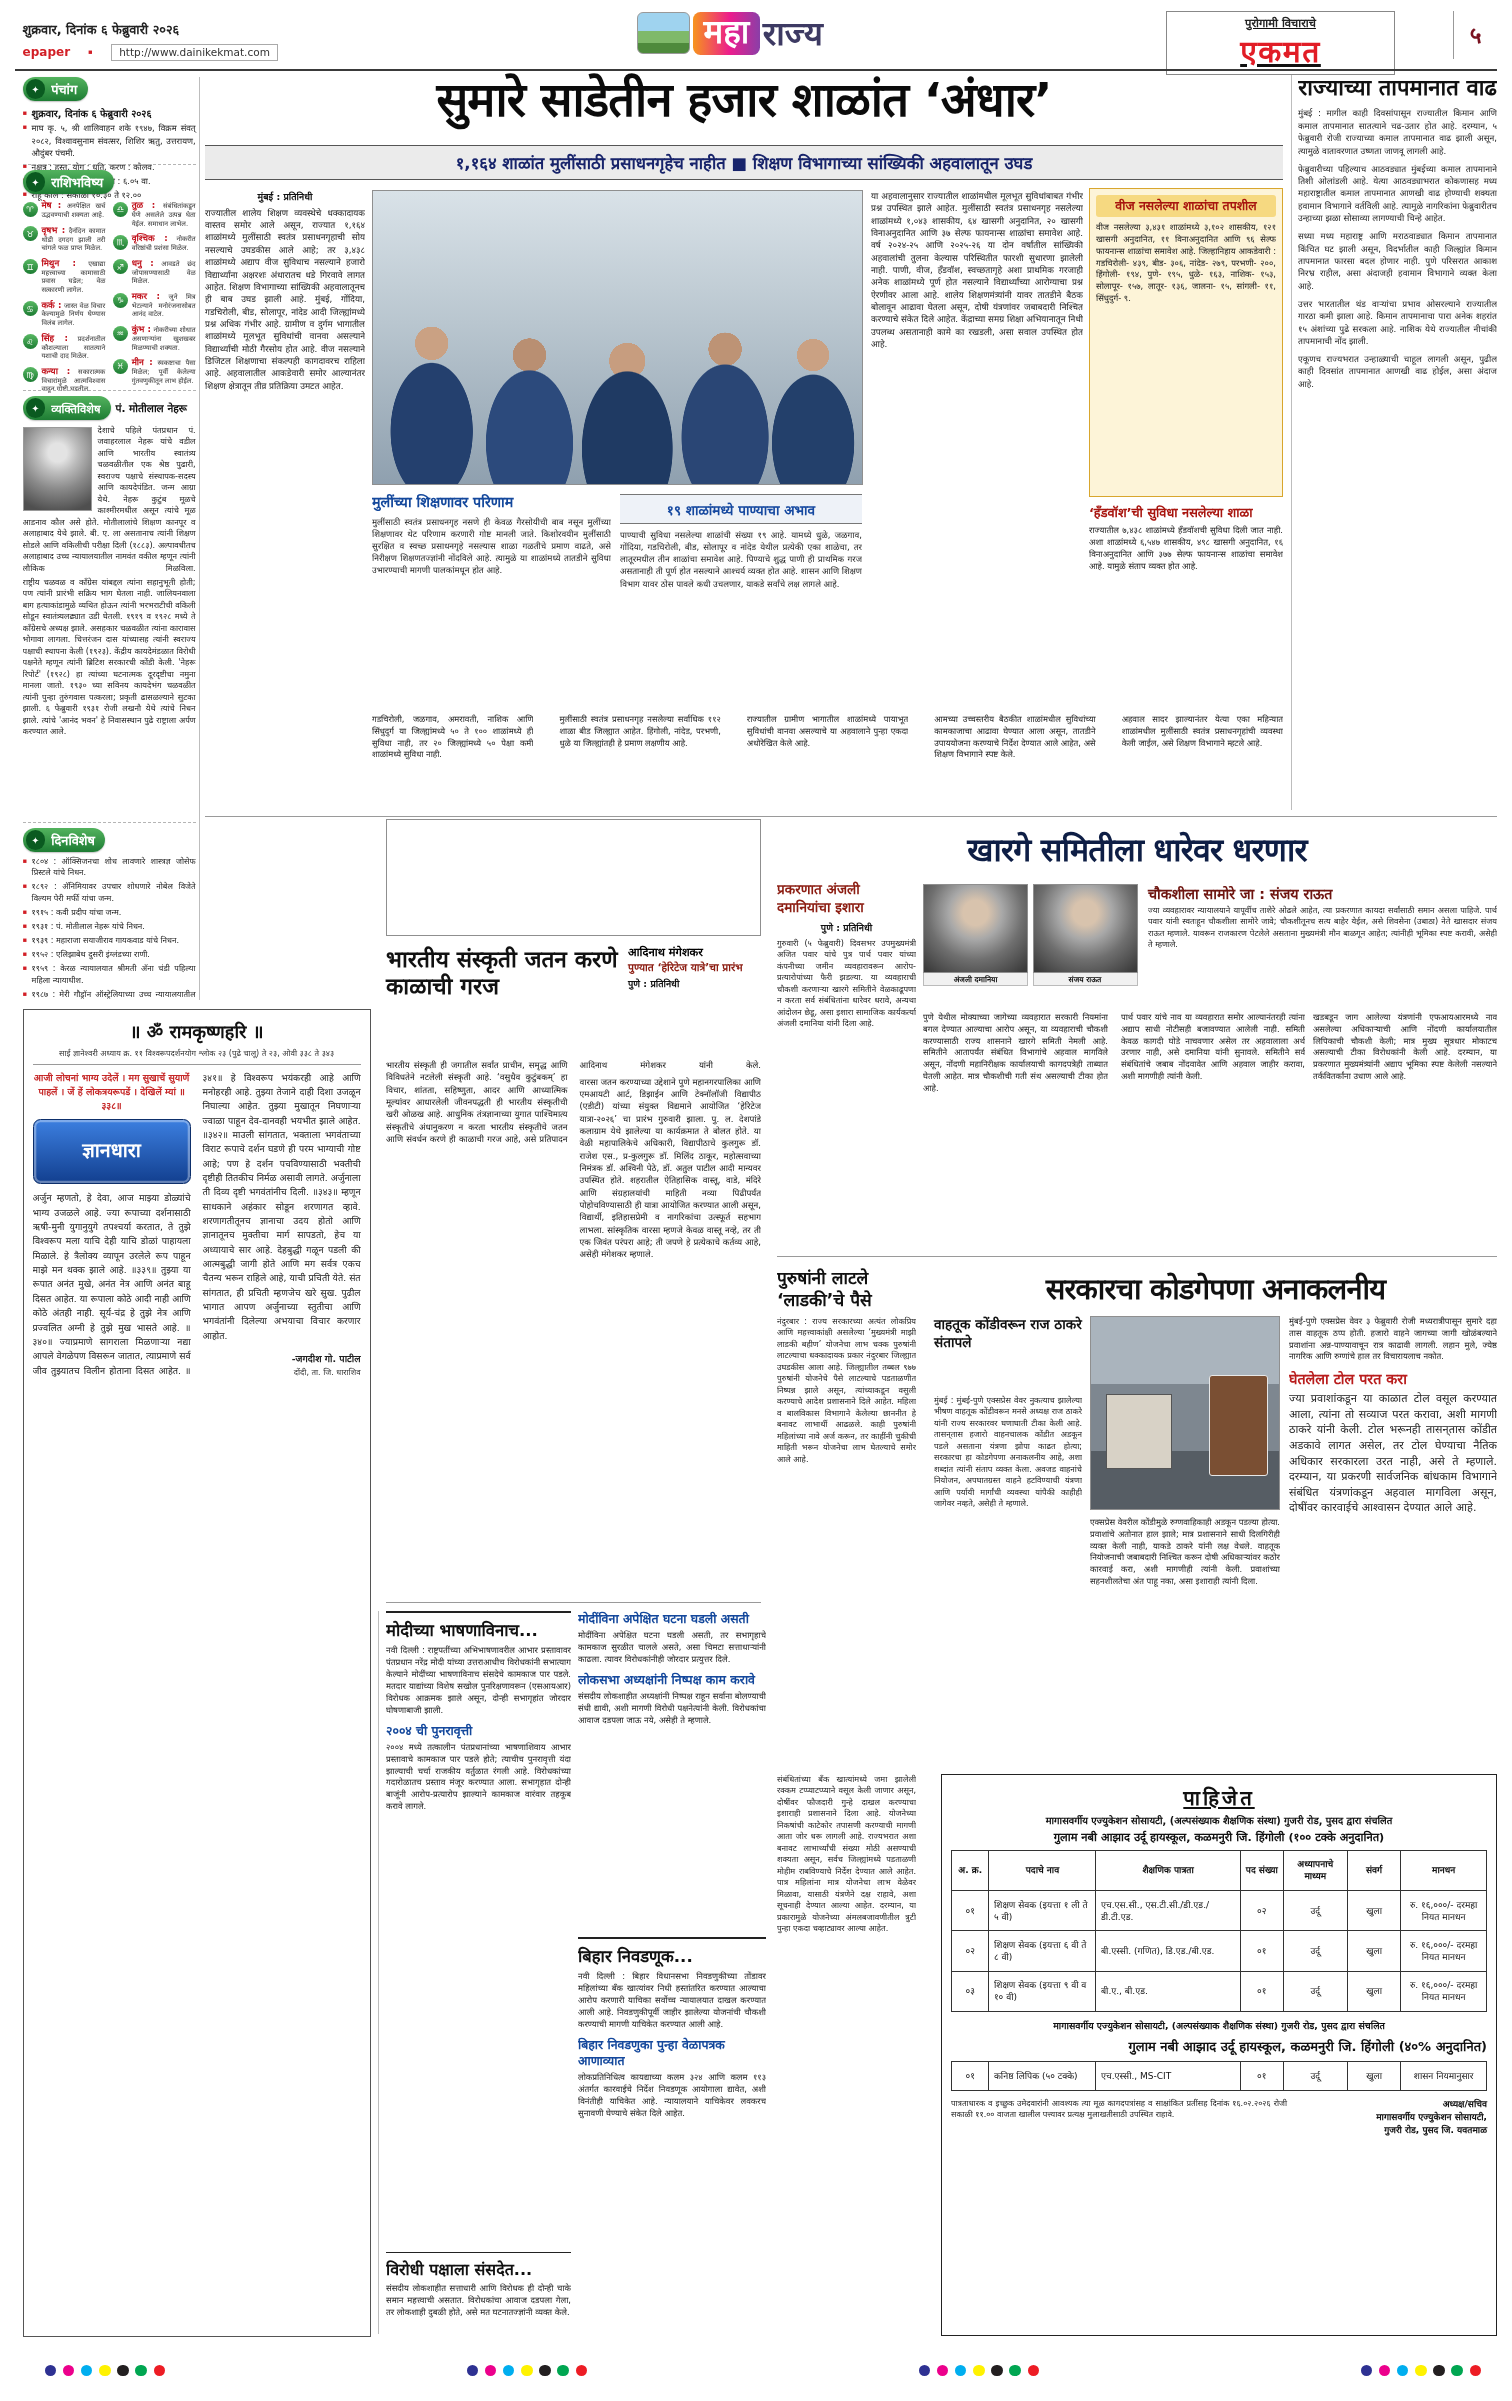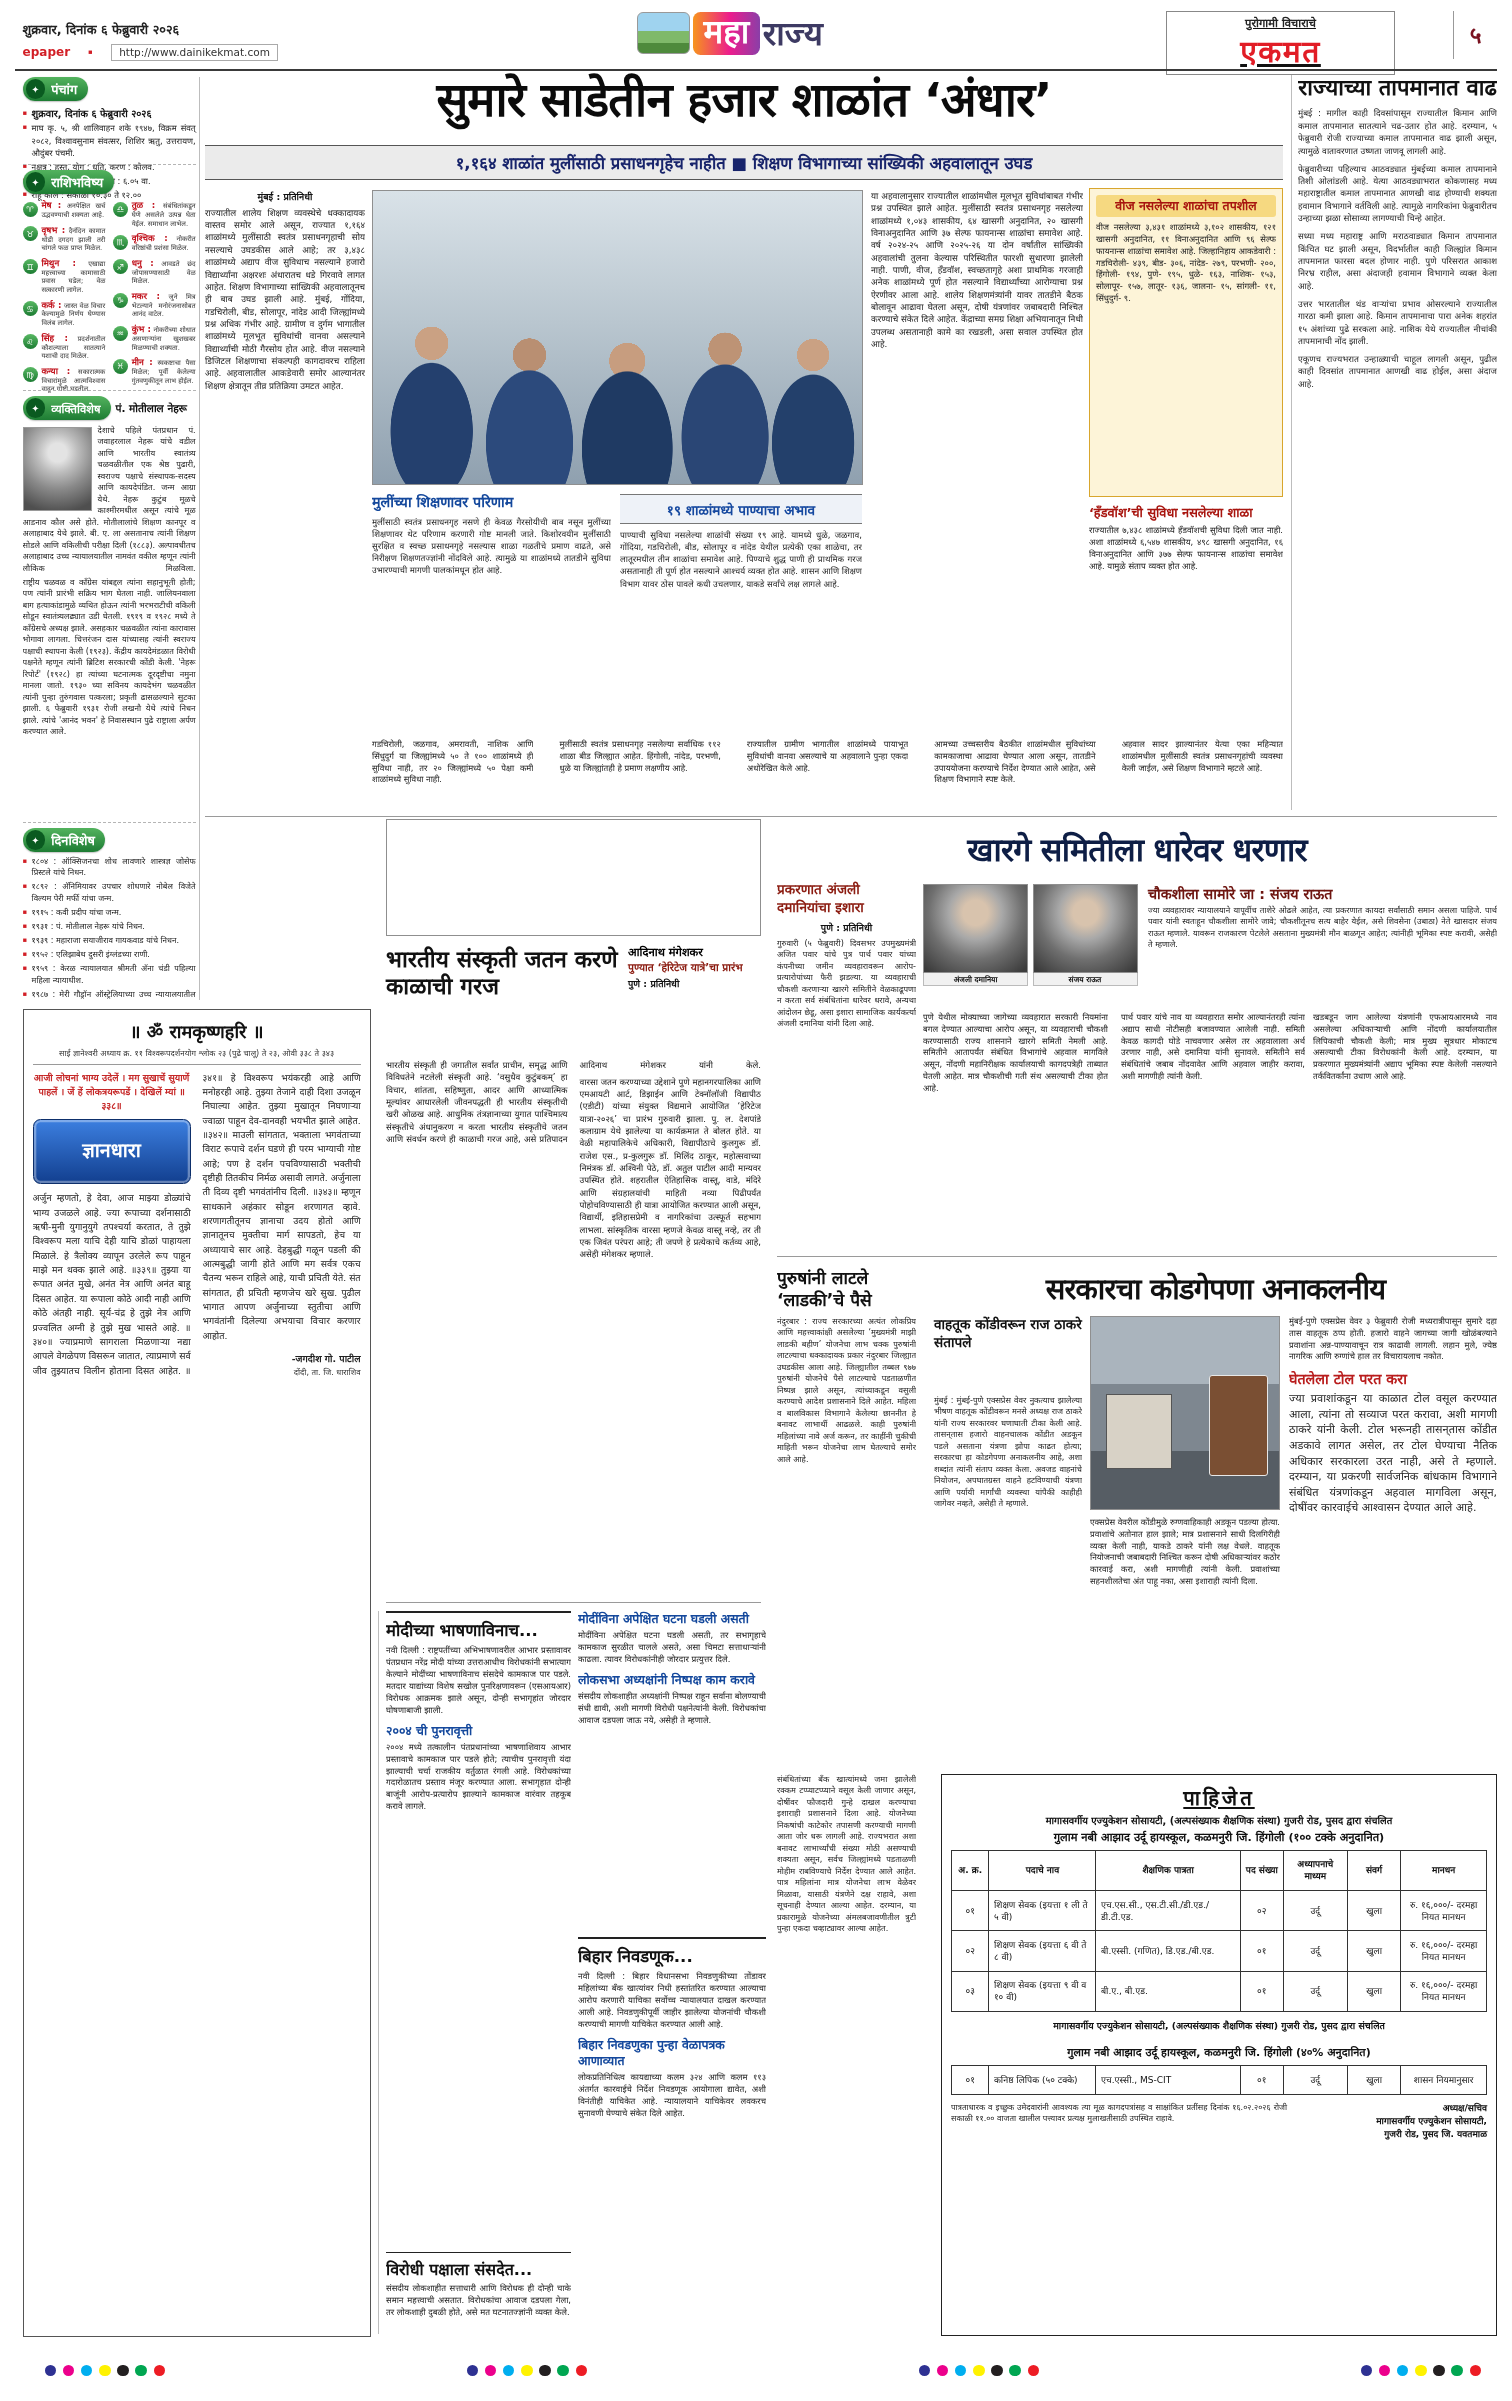--- a/index.html
+++ b/index.html
@@ -103,21 +103,21 @@
 
 .ad-box{border:1.5px solid #222;padding:7.5px 9px;}
 .ad-wanted{font-size:20.3px;font-weight:800;text-align:center;letter-spacing:3px;text-decoration:underline;}
 .ad-org{font-size:9.8px;font-weight:bold;text-align:center;margin-top:3px;}
 .ad-school{font-size:11.3px;font-weight:bold;text-align:center;margin-top:2.3px;}
 .ad-table{width:100%;border-collapse:collapse;margin-top:6px;}
 .ad-table th,.ad-table td{border:0.8px solid #333;font-size:9px;padding:7.5px 4.5px;text-align:center;vertical-align:middle;line-height:1.35;}
 .ad-table th{font-weight:bold;}
 .ad-table td.l{text-align:left;}
 .ad-mid{font-size:9.4px;font-weight:bold;text-align:center;margin-top:7.5px;}
-.ad-mid2{font-size:11px;font-weight:bold;text-align:center;margin-top:12px;}
+.ad-mid2{font-size:13px;font-weight:bold;text-align:right;margin-top:5px;}
 .ad-foot{display:flex;gap:12px;margin-top:7.5px;}
 .ad-note{flex:1;font-size:8px;line-height:1.4;text-align:justify;color:#222;}
 .ad-sign{width:188px;text-align:right;font-size:9px;font-weight:bold;line-height:1.45;}
 .dots{display:flex;gap:6.8px;align-items:center;}
 .dot{width:11.3px;height:11.3px;border-radius:50%;display:inline-block;}
 </style>
 </head>
 <body>
 
 <div class="page">
@@ -289,21 +289,21 @@
 
   <div class="abs vij-box" style="left:1089px;top:188px;width:194px;height:309px;overflow:hidden;">
     <div class="vij-title">वीज नसलेल्या शाळांचा तपशील</div>
     <div class="bodytxt" style="font-size:8.4px;margin-top:5.3px;">वीज नसलेल्या ३,४३१ शाळांमध्ये ३,१०२ शासकीय, १२१ खासगी अनुदानित, ११ विनाअनुदानित आणि ९६ सेल्फ फायनान्स शाळांचा समावेश आहे. जिल्हानिहाय आकडेवारी : गडचिरोली- ४३९, बीड- ३०६, नांदेड- २७९, परभणी- २००, हिंगोली- १९४, पुणे- १९५, धुळे- १६३, नाशिक- १५३, सोलापूर- १५७, लातूर- १३६, जालना- १५, सांगली- ११, सिंधुदुर्ग- ९.</div>
   </div>
   <div class="abs" style="left:1089px;top:505px;width:194px;height:202px;overflow:hidden;">
     <div class="hand-title">‘हँडवॉश’ची सुविधा नसलेल्या शाळा</div>
     <div class="bodytxt" style="font-size:8.4px;">राज्यातील ७,४३८ शाळांमध्ये हँडवॉशची सुविधा दिली जात नाही. अशा शाळांमध्ये ६,५४७ शासकीय, ४९८ खासगी अनुदानित, १६ विनाअनुदानित आणि ३७७ सेल्फ फायनान्स शाळांचा समावेश आहे. यामुळे संताप व्यक्त होत आहे.</div>
   </div>
 
-  <div class="abs" style="left:372px;top:714px;width:911px;height:96px;display:flex;gap:26px;margin-top:25px;">
+  <div class="abs" style="left:372px;top:714px;width:911px;height:96px;display:flex;gap:26px;">
     <div class="bodytxt" style="flex:1;font-size:8.3px;">गडचिरोली, जळगाव, अमरावती, नाशिक आणि सिंधुदुर्ग या जिल्ह्यांमध्ये ५० ते १०० शाळांमध्ये ही सुविधा नाही, तर २० जिल्ह्यांमध्ये ५० पेक्षा कमी शाळांमध्ये सुविधा नाही.</div>
     <div class="bodytxt" style="flex:1;font-size:8.3px;">मुलींसाठी स्वतंत्र प्रसाधनगृह नसलेल्या सर्वाधिक ११२ शाळा बीड जिल्ह्यात आहेत. हिंगोली, नांदेड, परभणी, धुळे या जिल्ह्यांतही हे प्रमाण लक्षणीय आहे.</div>
     <div class="bodytxt" style="flex:1;font-size:8.3px;">राज्यातील ग्रामीण भागातील शाळांमध्ये पायाभूत सुविधांची वानवा असल्याचे या अहवालाने पुन्हा एकदा अधोरेखित केले आहे.</div>
     <div class="bodytxt" style="flex:1;font-size:8.3px;">आमच्या उच्चस्तरीय बैठकीत शाळांमधील सुविधांच्या कामकाजाचा आढावा घेण्यात आला असून, तातडीने उपाययोजना करण्याचे निर्देश देण्यात आले आहेत, असे शिक्षण विभागाने स्पष्ट केले.</div>
     <div class="bodytxt" style="flex:1;font-size:8.3px;">अहवाल सादर झाल्यानंतर येत्या एका महिन्यात शाळांमधील मुलींसाठी स्वतंत्र प्रसाधनगृहांची व्यवस्था केली जाईल, असे शिक्षण विभागाने म्हटले आहे.</div>
   </div>
 
   <div class="abs rule-v" style="left:1291px;top:75px;height:735px;"></div>
   <div class="abs rule-h" style="left:205px;top:816px;width:1292px;"></div>
 

